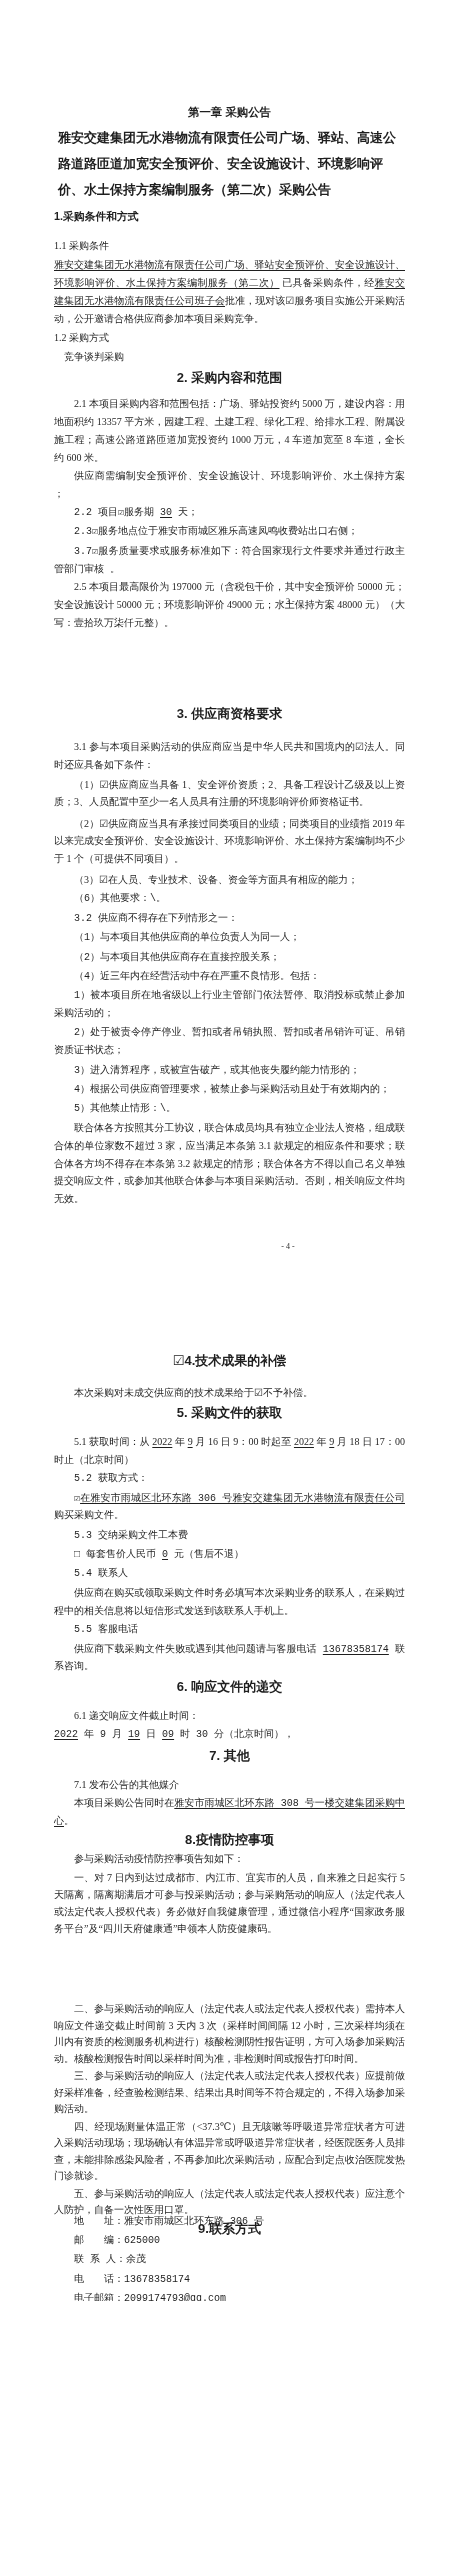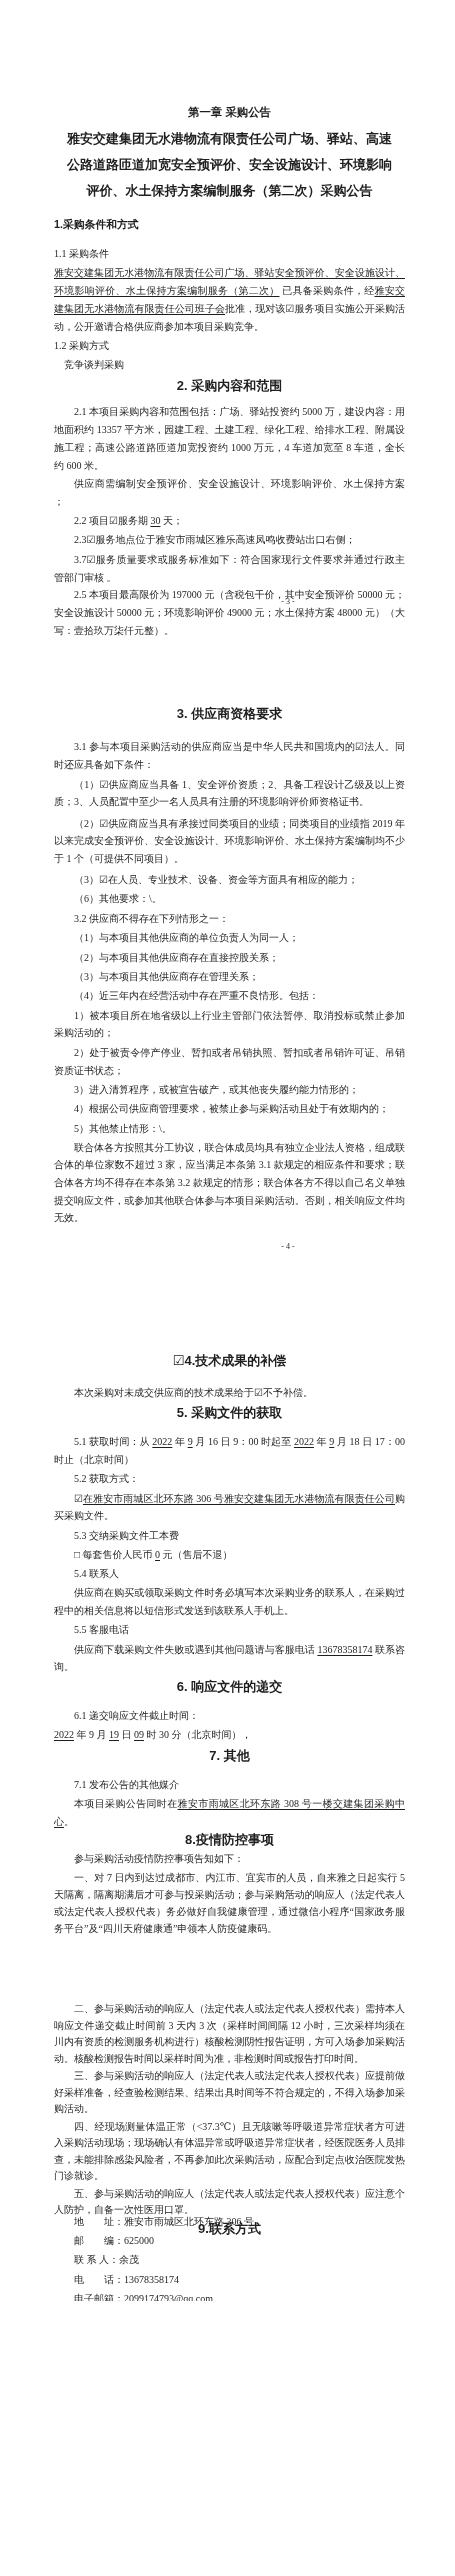--- a/index.html
+++ b/index.html
@@ -4,28 +4,28 @@
 <style>
   html,body{margin:0;padding:0;background:#ffffff;}
   .doc{position:relative;width:456px;height:2301px;background:#ffffff;color:#1f1f1f;
        font-family:"Liberation Serif","DejaVu Serif",serif;overflow:hidden;}
   .blk{position:absolute;left:54px;width:351px;}
   .p{margin:0;font-size:10px;line-height:17.7px;text-align:justify;}
   .lh32{line-height:18px;} .lh30{line-height:17px;} .lh29{line-height:16.5px;}
   .i{text-indent:2em;} .i1{text-indent:1em;}
   .chapter{margin:0;font-size:11.4px;line-height:16px;font-weight:bold;text-align:center;
            font-family:"Liberation Sans","DejaVu Sans",sans-serif;}
-  .title{margin:12px;font-size:13px;line-height:26px;font-weight:bold;text-align:center;
-         font-family:Liberation Serif, serif;}
+  .title{margin:4px;font-size:13px;line-height:26px;font-weight:bold;text-align:left;
+         font-family:Liberation Mono, monospace;}
   .hd{margin:0;font-size:13px;line-height:18px;font-weight:bold;text-align:center;
       font-family:"Liberation Sans","DejaVu Sans",sans-serif;}
   .hd1{margin:0;font-size:10.8px;line-height:17px;font-weight:bold;
        font-family:"Liberation Sans","DejaVu Sans",sans-serif;}
   span.u{text-decoration:underline;text-underline-offset:2.3px;margin-top:15px;}
-  .mt2{margin-top:1.1px;} .mt3{margin-top:1.7px;} .mt4{margin-top:2.3px;} .mt6{margin-top:3.4px;}
+  .mt2{margin-top:1.1px;} .mt3{margin-top:1.7px;font-family:Liberation Mono, monospace;} .mt4{margin-top:2.3px;} .mt6{margin-top:3.4px;}
   .mt10{margin-top:5.7px;} .mt14{margin-top:8px;} .mt18{margin-top:10.3px;} .mt20{margin-top:11.4px;}
   .mt22{margin-top:12.5px;} .mt24{margin-top:13.7px;} .mt26{margin-top:15px;}
   .pn{position:absolute;left:268px;width:40px;margin:0;font-size:8px;color:#2a2a2a;
       text-align:center;font-family:"Liberation Serif",serif;}
   .sig{position:absolute;margin:0;font-size:9px;line-height:17px;color:#1f1f1f;}
   .stamp{position:absolute;left:279px;top:2312px;opacity:0.88;}
 </style>
 </head>
 <body>
 
@@ -54,21 +54,20 @@
   <div class="blk" style="top:705px">
     <p class="hd">3.  供应商资格要求</p>
     <p class="p i mt26">3.1 参与本项目采购活动的供应商应当是中华人民共和国境内的☑法人。同时还应具备如下条件：</p>
     <p class="p i mt4">（1）☑供应商应当具备 1、安全评价资质；2、具备工程设计乙级及以上资质；3、人员配置中至少一名人员具有注册的环境影响评价师资格证书。</p>
     <p class="p i mt6">（2）☑供应商应当具有承接过同类项目的业绩；同类项目的业绩指 2019 年以来完成安全预评价、安全设施设计、环境影响评价、水土保持方案编制均不少于 1 个（可提供不同项目）。</p>
     <p class="p i mt6">（3）☑在人员、专业技术、设备、资金等方面具有相应的能力；</p>
     <p class="p i mt3">（6）其他要求：\。</p>
     <p class="p i mt3">3.2 供应商不得存在下列情形之一：</p>
     <p class="p i mt3">（1）与本项目其他供应商的单位负责人为同一人；</p>
     <p class="p i mt3">（2）与本项目其他供应商存在直接控股关系；</p>
-    <p class="p i mt3">（3）与本项目其他供应商存在管理关系；</p>
     <p class="p i mt3">（4）近三年内在经营活动中存在严重不良情形。包括：</p>
     <p class="p i mt3">1）被本项目所在地省级以上行业主管部门依法暂停、取消投标或禁止参加采购活动的；</p>
     <p class="p i mt3">2）处于被责令停产停业、暂扣或者吊销执照、暂扣或者吊销许可证、吊销资质证书状态；</p>
     <p class="p i mt3">3）进入清算程序，或被宣告破产，或其他丧失履约能力情形的；</p>
     <p class="p i mt3">4）根据公司供应商管理要求，被禁止参与采购活动且处于有效期内的；</p>
     <p class="p i mt3">5）其他禁止情形：\。</p>
     <p class="p i mt2">联合体各方按照其分工协议，联合体成员均具有独立企业法人资格，组成联合体的单位家数不超过 3 家，应当满足本条第 3.1 款规定的相应条件和要求；联合体各方均不得存在本条第 3.2 款规定的情形；联合体各方不得以自己名义单独提交响应文件，或参加其他联合体参与本项目采购活动。否则，相关响应文件均无效。</p>
   </div>
   <p class="pn" style="top:1242px">- 4 -</p>
 

